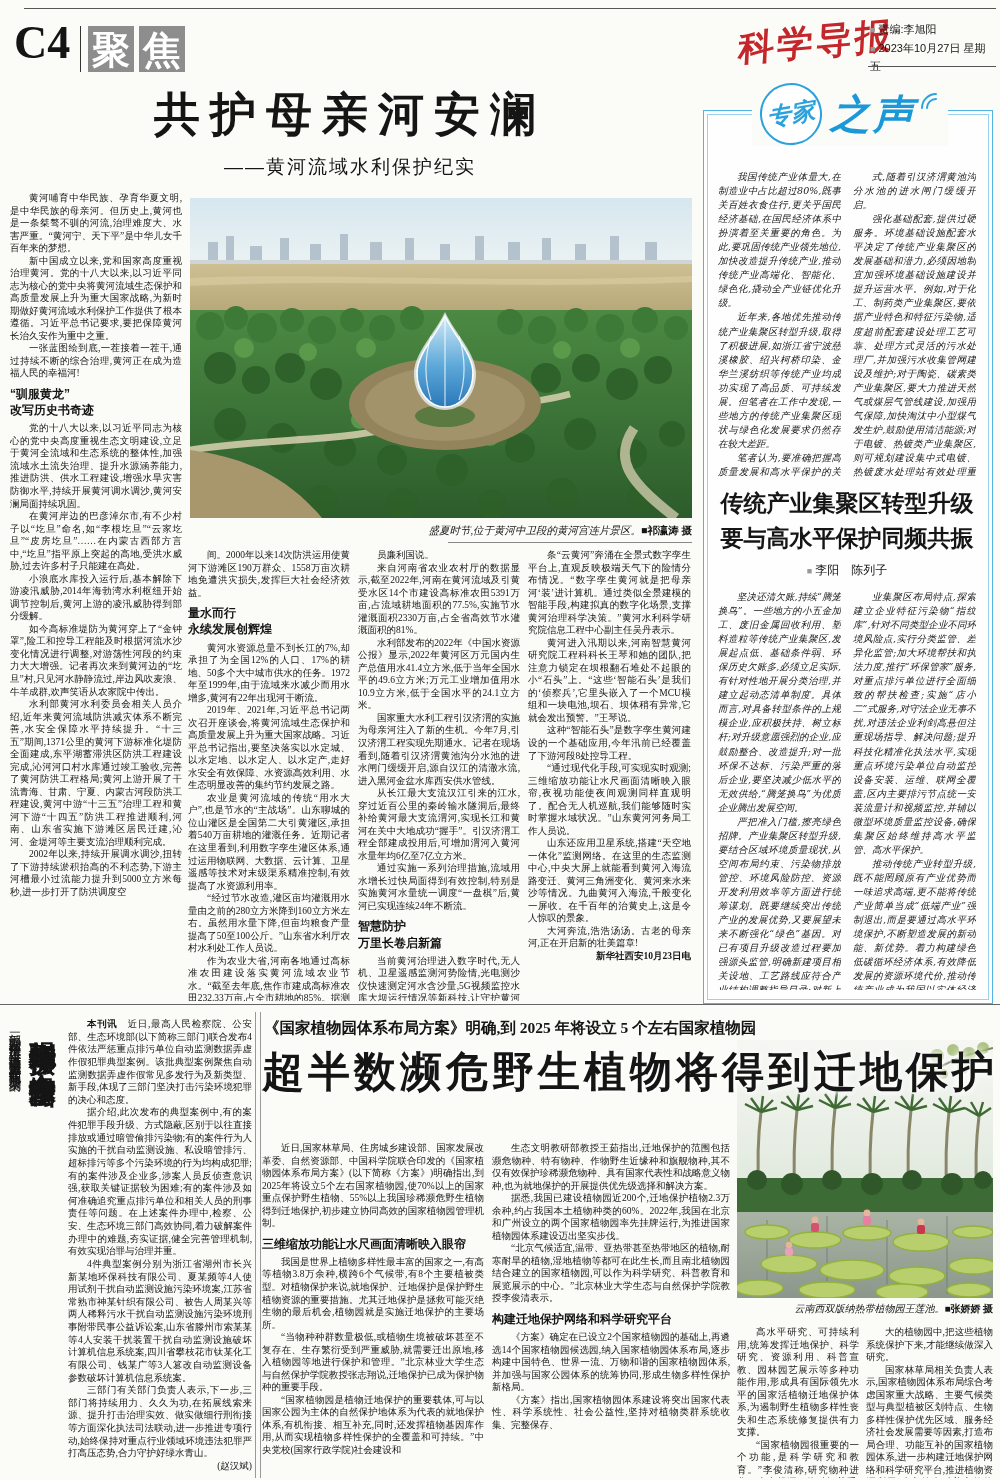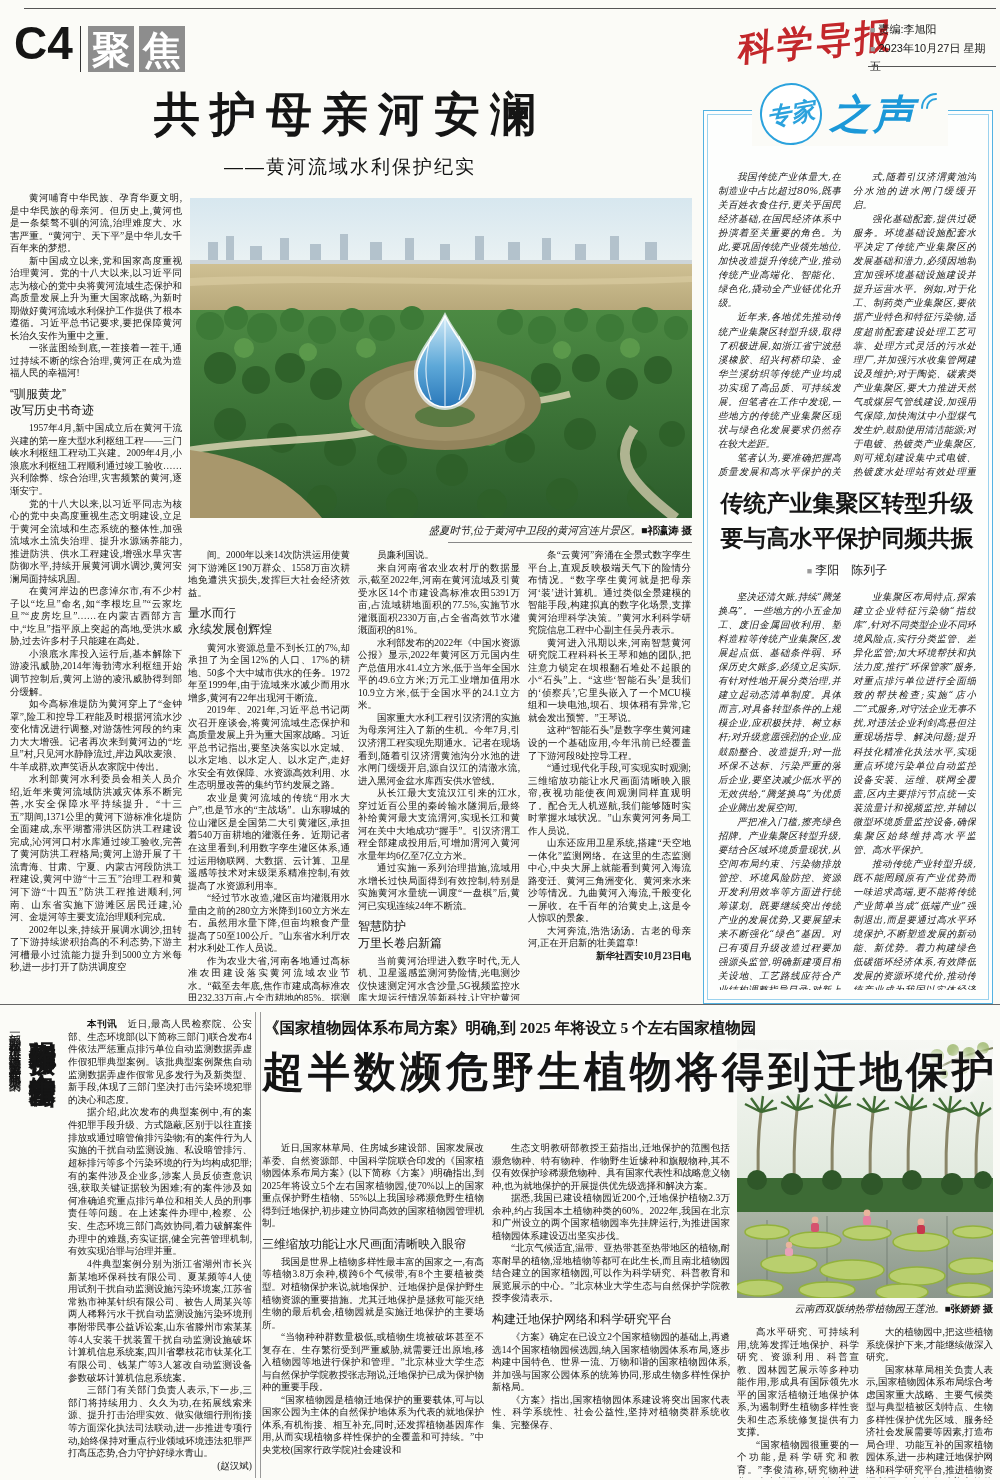--- a/index.html
+++ b/index.html
@@ -1,38 +1,38 @@
 <!DOCTYPE html>
 <html><head>
 <meta charset="utf-8">
 <style>
   html,body{margin:0;padding:0;background:#e8e8e4;}
   .page{position:relative;width:1000px;height:1480px;background:#fbfbf7;overflow:hidden;
         font-family:"Liberation Serif","DejaVu Serif",serif;color:#151515;margin:0 auto;}
   .rule{position:absolute;background:#555;}
   
-  .pageno{position:absolute;left:14px;top:16px;font-size:46px;font-weight:bold;font-family:Liberation Sans, sans-serif;}
+  .pageno{position:absolute;left:14px;top:16px;font-size:46px;font-weight:bold;font-family:Liberation Serif, serif;}
   .sec-sep{position:absolute;left:80px;top:26px;width:1px;height:46px;background:#333;}
   .section{position:absolute;left:88px;top:26px;display:flex;gap:5px;}
   .section .ch{width:46px;height:46px;background:#8d8d8d;color:#fff;text-align:center;
     font-family:"Liberation Sans","DejaVu Sans",sans-serif;font-weight:900;font-size:38px;line-height:48px;}
   .masthead{position:absolute;left:738px;top:18px;font-size:36px;font-weight:bold;color:#c3272b;
     transform:rotate(-5deg) skewX(-8deg);font-family:"DejaVu Serif",serif;letter-spacing:3px;}
   .pubinfo{position:absolute;left:870px;top:20px;width:126px;font-size:11px;
     font-family:"Liberation Sans","DejaVu Sans",sans-serif;line-height:1.7;}
   .gsq{color:#999;font-size:9px;margin-right:3px;}
   
   .main-head{position:absolute;left:30px;top:84px;width:640px;text-align:center;
     font-family:"Liberation Sans","DejaVu Sans",sans-serif;font-weight:900;font-size:46px;letter-spacing:10px;}
   .main-sub{position:absolute;left:30px;top:154px;width:640px;text-align:center;
     font-family:"Liberation Sans","DejaVu Sans",sans-serif;font-size:19px;letter-spacing:2px;}
   .txtcol{position:absolute;overflow:hidden;font-size:9.5px;line-height:1.32;text-align:justify;}
   .txtcol p{margin:0;text-indent:2em;}
   .txtcol p.sign{text-align:right;font-weight:bold;text-indent:0;}
-  .txtcol .sub{font-family:"Liberation Sans","DejaVu Sans",sans-serif;font-weight:normal;
+  .txtcol .sub{font-family:"Liberation Sans","DejaVu Sans",sans-serif;font-weight:bold;
     font-size:12px;line-height:1.35;margin:6px 0 4px;text-indent:0;}
   .photo-frame{position:absolute;overflow:hidden;}
   .photo-frame svg{display:block;width:100%;height:100%;}
   .caption{position:absolute;text-align:right;font-size:10.5px;font-style:italic;}
   .caption .credit{font-style:normal;font-weight:bold;}
   
   .expert-box{position:absolute;left:703px;top:110px;width:288px;height:892px;border:1px solid #52b2e2;background:#fdfefd;}
   .expert-box .inner{position:absolute;inset:3px;border:1px solid #9bd2ee;pointer-events:none;}
   .expert-logo{position:absolute;left:752px;top:82px;height:64px;display:flex;align-items:center;
     background:#fbfbf7;padding:0 8px;z-index:3;}
@@ -201,21 +201,20 @@
   <div class="rule" style="left:448px;top:542px;width:244px;height:1px;background:#888;"></div>
 
   <div class="txtcol" style="left:10px;top:192px;width:172px;height:826px;">
       <p>黄河哺育中华民族、孕育华夏文明,是中华民族的母亲河。但历史上,黄河也是一条桀骜不驯的河流,治理难度大、水害严重。“黄河宁、天下平”是中华儿女千百年来的梦想。</p>
       <p>新中国成立以来,党和国家高度重视治理黄河。党的十八大以来,以习近平同志为核心的党中央将黄河流域生态保护和高质量发展上升为重大国家战略,为新时期做好黄河流域水利保护工作提供了根本遵循。习近平总书记要求,要把保障黄河长治久安作为重中之重。</p>
       <p>一张蓝图绘到底,一茬接着一茬干,通过持续不断的综合治理,黄河正在成为造福人民的幸福河!</p>
       <div class="sub">
         <div>“驯服黄龙”</div>
         <div>改写历史书奇迹</div>
       </div>
-      <p>1957年4月,新中国成立后在黄河干流兴建的第一座大型水利枢纽工程——三门峡水利枢纽工程动工兴建。2009年4月,小浪底水利枢纽工程顺利通过竣工验收……兴利除弊、综合治理,灾害频繁的黄河,逐渐安宁。</p>
       <p>党的十八大以来,以习近平同志为核心的党中央高度重视生态文明建设,立足于黄河全流域和生态系统的整体性,加强流域水土流失治理、提升水源涵养能力,推进防洪、供水工程建设,增强水旱灾害防御水平,持续开展黄河调水调沙,黄河安澜局面持续巩固。</p>
       <p>在黄河岸边的巴彦淖尔市,有不少村子以“圪旦”命名,如“李根圪旦”“云家圪旦”“皮房圪旦”……在内蒙古西部方言中,“圪旦”指平原上突起的高地,受洪水威胁,过去许多村子只能建在高处。</p>
       <p>小浪底水库投入运行后,基本解除下游凌汛威胁,2014年海勃湾水利枢纽开始调节控制后,黄河上游的凌汛威胁得到部分缓解。</p>
       <p>如今高标准堤防为黄河穿上了“金钟罩”,险工和控导工程能及时根据河流水沙变化情况进行调整,对游荡性河段的约束力大大增强。记者再次来到黄河边的“圪旦”村,只见河水静静流过,岸边风吹麦浪、牛羊成群,欢声笑语从农家院中传出。</p>
       <p>水利部黄河水利委员会相关人员介绍,近年来黄河流域防洪减灾体系不断完善,水安全保障水平持续提升。“十三五”期间,1371公里的黄河下游标准化堤防全面建成,东平湖蓄滞洪区防洪工程建设完成,沁河河口村水库通过竣工验收,完善了黄河防洪工程格局;黄河上游开展了干流青海、甘肃、宁夏、内蒙古河段防洪工程建设,黄河中游“十三五”治理工程和黄河下游“十四五”防洪工程推进顺利,河南、山东省实施下游滩区居民迁建,沁河、金堤河等主要支流治理顺利完成。</p>
       <p>2002年以来,持续开展调水调沙,扭转了下游持续淤积抬高的不利态势,下游主河槽最小过流能力提升到5000立方米每秒,进一步打开了防洪调度空</p>
     </div>
   <div class="txtcol" style="left:188px;top:549px;width:162px;height:452px;">
       <p>间。2000年以来14次防洪运用使黄河下游滩区190万群众、1558万亩次耕地免遭洪灾损失,发挥巨大社会经济效益。</p>
       <div class="sub">

